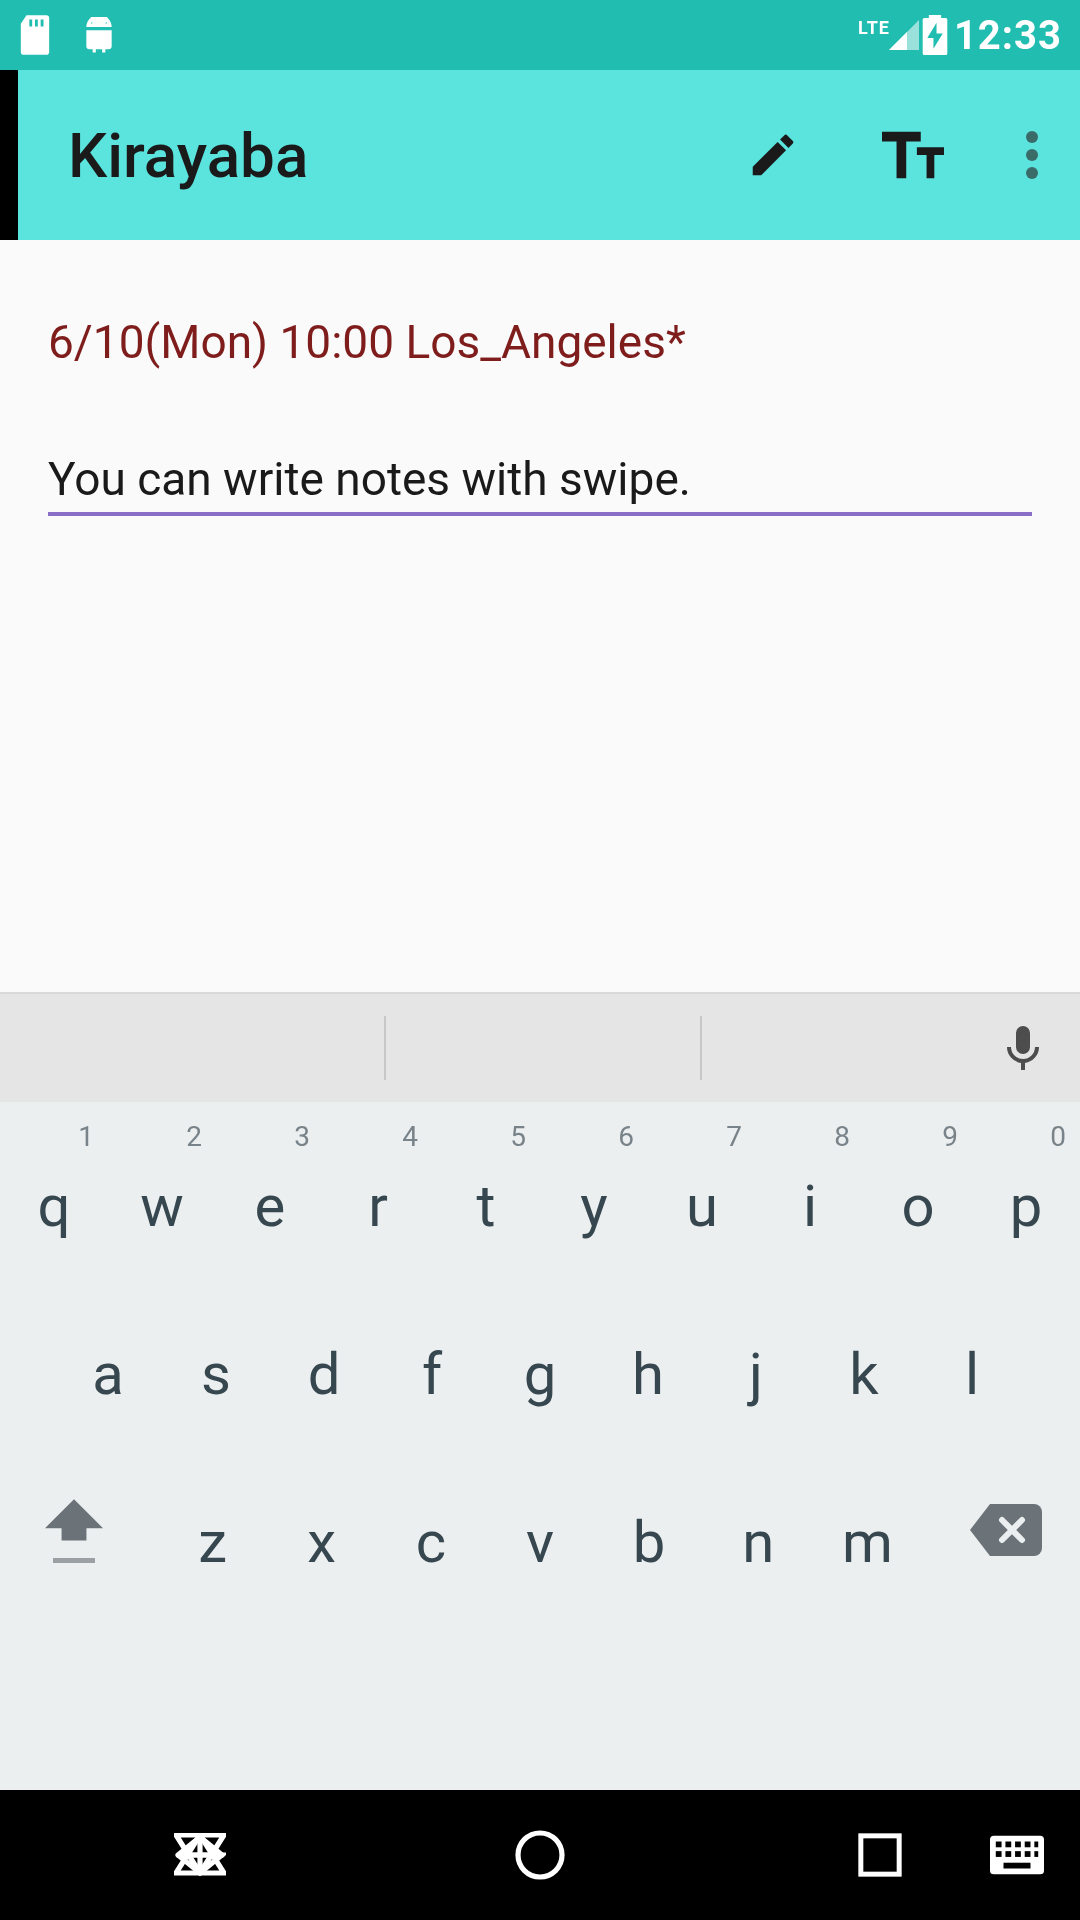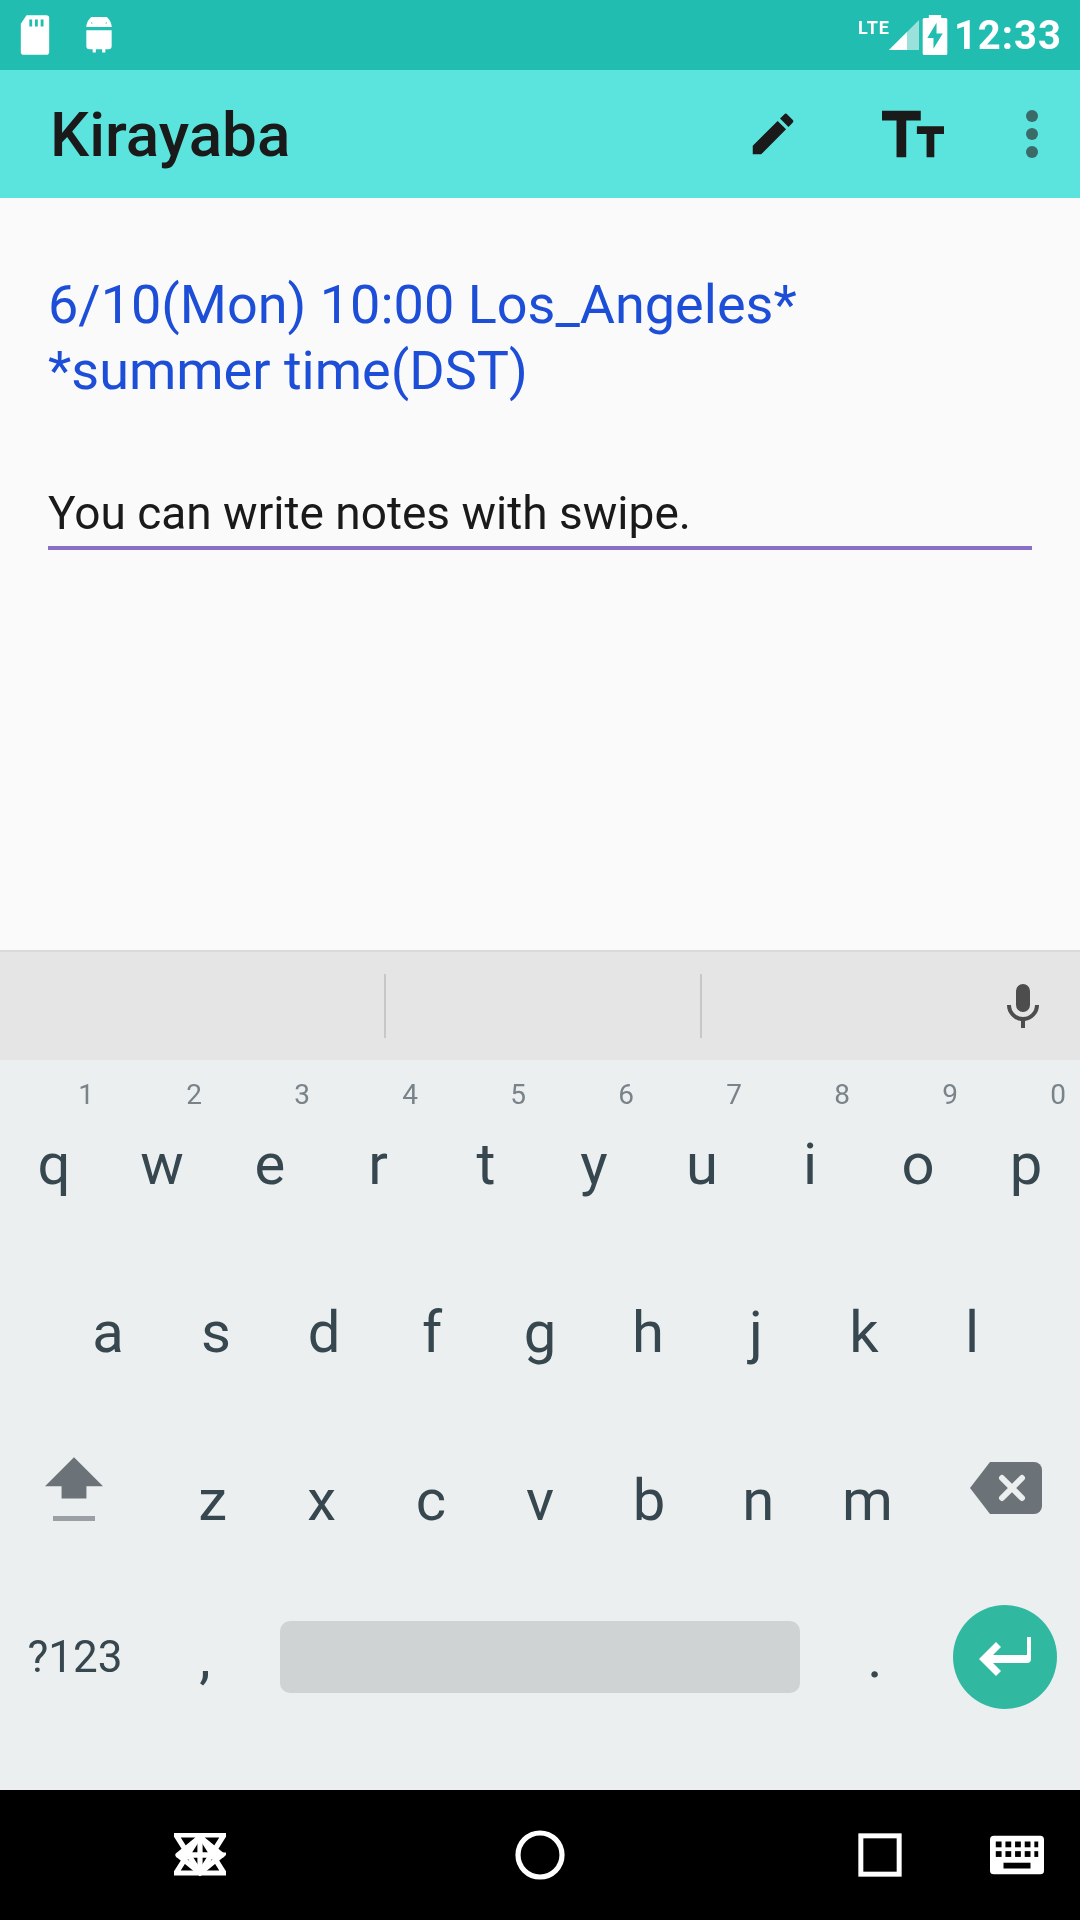--- a/index.html
+++ b/index.html
@@ -7,27 +7,27 @@
   .screen { width: 1080px; height: 1920px; display: flex; flex-direction: column; }
 
   
   .status-bar { height: 70px; background: #21bdb0; display: flex; align-items: center; padding: 0 18px; color: #fff; }
   .status-left { display: flex; gap: 28px; align-items: center; }
   .status-right { margin-left: auto; display: flex; align-items: center; }
   .status-time { font-size: 40px; font-weight: 700; letter-spacing: 1px; margin-left: 6px; }
   .lte { font-size: 18px; font-weight: 700; letter-spacing: 1px; margin-right: -4px; margin-top: -16px; }
 
   
-  .app-bar { height: 128px; background: #5be3de; display: flex; align-items: center; padding: 0 28px 0 50px; }
+  .app-bar { height: 170px; background: #5be3de; display: flex; align-items: center; padding: 0 28px 0 50px; margin-left: 18px; }
   .app-title { font-size: 62px; font-weight: 500; color: #1a1a1a; }
   .app-actions { margin-left: auto; display: flex; align-items: center; gap: 82px; padding-right: 14px; }
 
   
   .content { flex: 0 0 auto; background: #fafafa; padding: 74px 48px 0 48px; height: 752px; }
-  .text-block { font-size: 54px; color: #1d4ed8; line-height: 1.22; font-weight: 400; }
+  .text-block { font-size: 46px; color: #7f1d1d; line-height: 1.22; font-weight: 400; }
   .text-block div { white-space: pre; }
   .input-row { margin-top: 82px; }
   .input-field { width: 100%; border: none; border-bottom: 4px solid #8a6fc7; background: transparent; font-size: 46px; color: #1a1a1a; padding: 0 0 6px 0; outline: none; font-family: inherit; }
 
   
   .suggest { height: 110px; background: #e5e5e5; border-top: 2px solid #d9d9d9; display: flex; align-items: center; position: relative; }
   .suggest .divider { width: 2px; height: 64px; background: #c7c7c7; }
   .suggest .slot { flex: 1; height: 100%; }
   .suggest .d1 { position:absolute; left: 384px; top:22px;}
   .suggest .d2 { position:absolute; left: 700px; top:22px;}
@@ -114,21 +114,20 @@
             <circle cx="3" cy="12" r="3" fill="#3a6b68"></circle>
             <circle cx="3" cy="21" r="3" fill="#3a6b68"></circle>
           </svg>
       </span>
     </div>
   </div>
 
   <div class="content">
     <div class="text-block">
       <div>6/10(Mon) 10:00 Los_Angeles*</div>
-      <div>*summer time(DST)</div>
     </div>
     <div class="input-row">
       <input class="input-field" type="text" value="You can write notes with swipe." style="">
     </div>
   </div>
 
   <div class="suggest">
     <div class="slot"></div>
     <div class="slot"></div>
     <div class="slot"></div>
@@ -241,35 +240,20 @@
           </div>
           <div class="key">
             <span class="main">m</span>
           </div>
         </div>
       <div class="bksp-key">
         <svg width="72" height="52" viewBox="0 0 36 26">
             <path fill="#6b7378" d="M10 0h22a4 4 0 0 1 4 4v18a4 4 0 0 1-4 4H10L0 13 10 0z"></path>
             <path stroke="#eceff0" stroke-width="3" stroke-linecap="round" d="M16 8l10 10M26 8L16 18"></path>
           </svg>
-      </div>
-    </div>
-    <div class="krow row4">
-      <div class="sym-key">?123</div>
-      <div class="punct-key">,</div>
-      <div class="space-key">
-          <div class="space-bar"></div>
-        </div>
-      <div class="punct-key">.</div>
-      <div class="enter-key">
-        <div class="enter-circle">
-          <svg width="52" height="40" viewBox="0 0 26 20">
-              <path fill="#fff" d="M24 0v9H7l4-4-2.5-2.5L0 11l8.5 8.5L11 17l-4-4h17a2 2 0 0 0 2-2V0h-2z"></path>
-            </svg>
-        </div>
       </div>
     </div>
   </div>
 
   <div class="nav-bar nav-bar-wrap">
     <div class="nav-slot">
       <svg width="52" height="44" viewBox="0 0 26 22">
           <path fill="none" stroke="#fff" stroke-width="2.6" stroke-linejoin="round" d="M13 2L2 11h22L13 2v18"></path>
           <path fill="none" stroke="#fff" stroke-width="2.6" d="M2 11L24 11 13 20 2 11"></path>
           <path fill="none" stroke="#fff" stroke-width="2.6" d="M13 1L25 1 13 20 1 1 13 1" transform="rotate(180 13 10.5)"></path>

